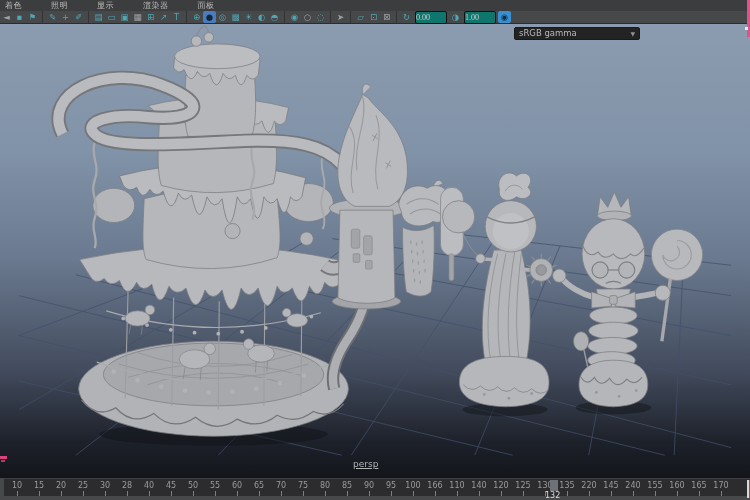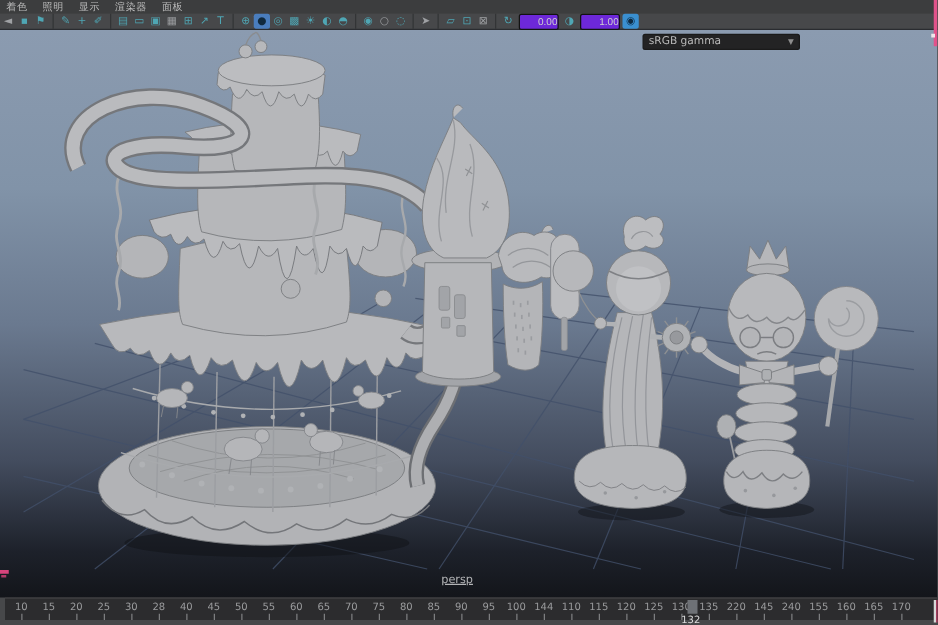--- a/index.html
+++ b/index.html
@@ -5,43 +5,43 @@
   html,body{margin:0;padding:0;}
   body{
     width:750px;height:500px;position:relative;overflow:hidden;
     background:#47484a;
     font-family:"DejaVu Sans","Liberation Sans",sans-serif;
     -webkit-font-smoothing:antialiased;
   }
   
   .menubar{
     position:absolute;top:0;left:0;right:0;height:11px;
-    background:#3c3d3e;display:flex;align-items:center;gap:12px;
+    background:#3c3d3e;display:flex;align-items:center;gap:29px;
     padding-left:5px;font-size:8px;color:#bcbcbc;z-index:3;
   }
   .menu-item{cursor:default;letter-spacing:.5px;}
   
   .toolbar{
     position:absolute;top:11px;left:0;right:0;height:13px;
     background:#47484a;display:flex;align-items:center;z-index:3;
     border-bottom:1px solid #2a2c30;box-sizing:border-box;
   }
   .icons{display:flex;align-items:center;height:13px;}
   .ticon{
     width:13px;height:12px;line-height:12px;font-size:8.5px;text-align:center;
     color:#4fa6b4;flex:0 0 auto;border-radius:2px;
   }
   .ticon.gray{color:#9fa1a4;}
   .ticon.sep{border-left:1px solid #333436;margin-left:3px;padding-left:3px;width:13px;border-radius:0;}
   .ticon.active{background:#4a7dbd;color:#10293d;}
   .ticon.active2{background:#3a8fd0;color:#0d2a42;}
   .tfield{
-    width:30px;height:11px;background:#6d28d9;color:#cfcfcf;
-    font-size:8px;text-align:right;border:1px solid #121212;border-radius:2px;
-    margin:0 2px;padding:0;font-family:Liberation Sans, sans-serif;
+    width:30px;height:11px;background:#0f766e;color:#cfcfcf;
+    font-size:8px;text-align:left;border:1px solid #121212;border-radius:2px;
+    margin:0 2px;padding:0;font-family:Liberation Serif, serif;
   }
   .tdropdown{
     width:116px;height:11px;background:#232324;color:#b9b9b9;border-radius:2px;
     font-size:8.5px;line-height:11px;display:flex;justify-content:space-between;
     align-items:center;padding:0 4px;margin-left:3px;border:1px solid #1a1a1a;margin-top:32px;
   }
   .tdropdown .caret{color:#8e8e8e;font-size:6px;}
   
   .viewport{
     position:absolute;top:24px;left:0;width:750px;height:454px;
@@ -469,31 +469,31 @@
         <span class="tick-label">95</span>
         <span class="tick-mark"></span>
       </div>
 
       <div class="tick">
         <span class="tick-label">100</span>
         <span class="tick-mark"></span>
       </div>
 
       <div class="tick">
-        <span class="tick-label">144</span>
+        <span class="tick-label">166</span>
         <span class="tick-mark"></span>
       </div>
 
       <div class="tick">
         <span class="tick-label">110</span>
         <span class="tick-mark"></span>
       </div>
 
       <div class="tick">
-        <span class="tick-label">115</span>
+        <span class="tick-label">140</span>
         <span class="tick-mark"></span>
       </div>
 
       <div class="tick">
         <span class="tick-label">120</span>
         <span class="tick-mark"></span>
       </div>
 
       <div class="tick">
         <span class="tick-label">125</span>

